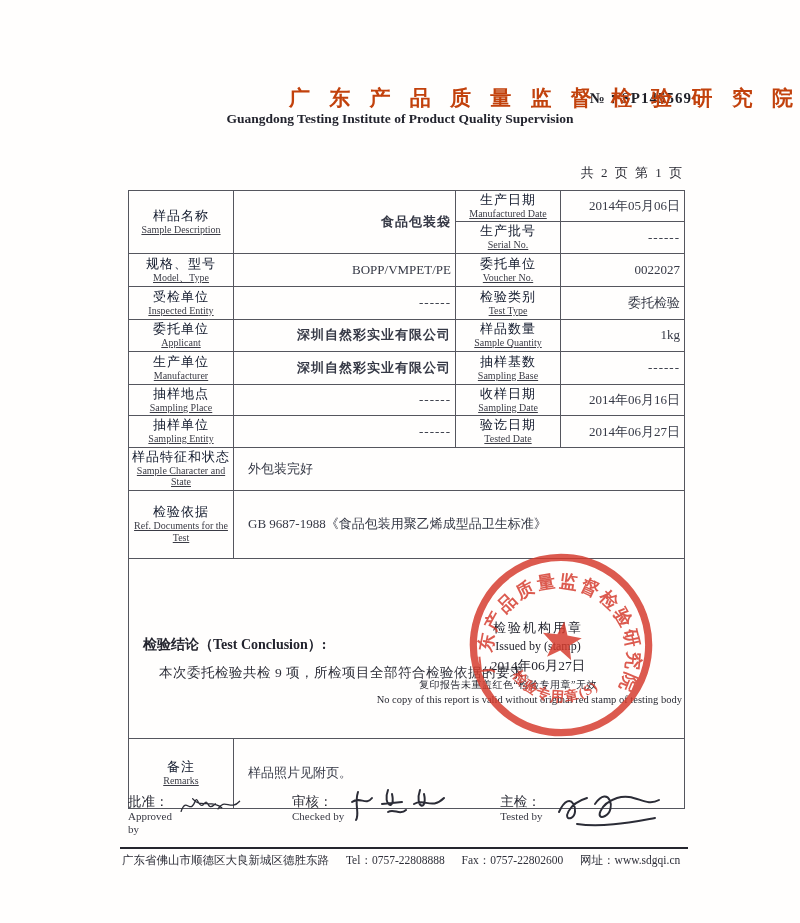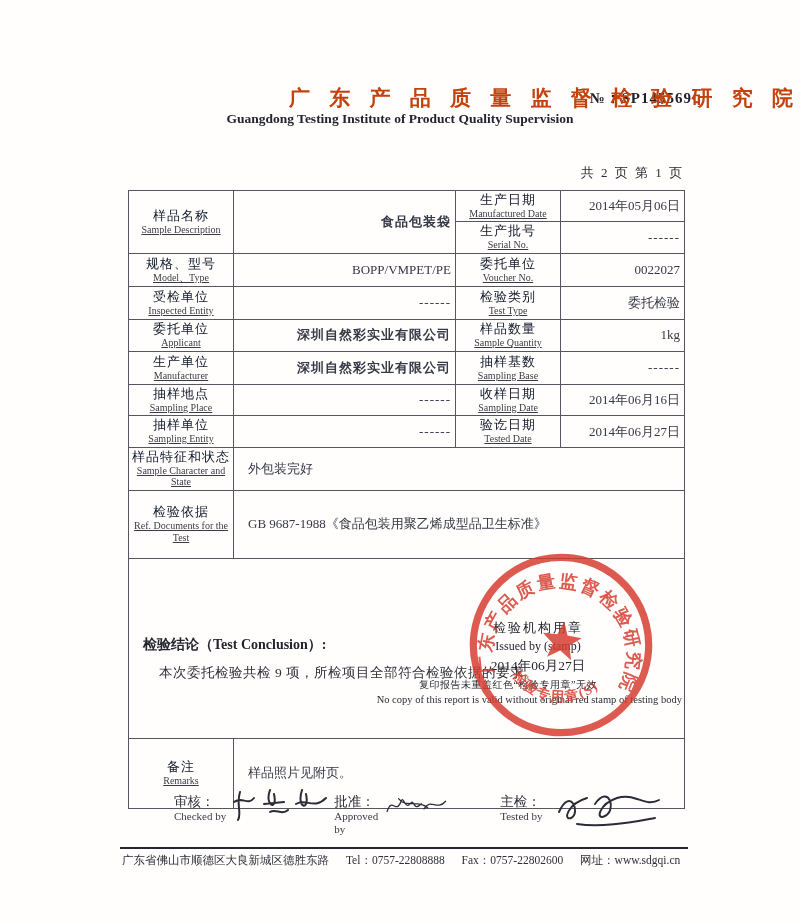--- a/index.html
+++ b/index.html
@@ -211,36 +211,36 @@
     <text font-size="17.5" font-weight="bold" fill="#d53a2c" letter-spacing="2.5" font-family="Liberation Serif, DejaVu Serif, serif">
       <textPath href="#sealTopArc" startOffset="50%" text-anchor="middle">广东产品质量监督检验研究院</textPath>
     </text>
     <text font-size="13.5" font-weight="bold" fill="#d53a2c" letter-spacing="1.5" font-family="Liberation Serif, DejaVu Serif, serif">
       <textPath href="#sealBottomArc" startOffset="50%" text-anchor="middle">检验专用章(S)</textPath>
     </text>
     <polygon fill="#d53a2c" points="95,72 100,85.1 114,85.8 103.1,94.6 106.8,108.2 95,100.5 83.2,108.2 86.9,94.6 76,85.8 90,85.1"></polygon>
   </svg>
 
   <div class="signatures">
+    <div class="sig-group sg1">
+      <div class="sig-label">
+        <span class="cn">批准：</span>
+        <span class="en">Approved by</span>
+      </div>
+      <svg class="sig-svg" width="110" height="46" viewBox="0 0 110 46">
+        <path d="M8,30 C16,6 22,36 30,14 C34,4 36,28 44,18 C52,8 48,32 62,18 M26,10 C38,26 54,10 72,24 M66,26 C76,8 86,30 100,14" fill="none" stroke="#2b2c36" stroke-width="2" stroke-linecap="round"></path>
+      </svg>
+    </div>
     <div class="sig-group sg2">
       <div class="sig-label">
         <span class="cn">审核：</span>
         <span class="en">Checked by</span>
       </div>
       <svg class="sig-svg" width="104" height="46" viewBox="0 0 104 46">
         <path d="M10,8 C6,20 12,30 8,36 M4,18 C12,12 18,22 24,14 M40,6 C34,22 48,28 44,10 M34,20 L54,18 M40,28 C46,24 52,32 58,26 M72,6 C66,24 80,28 76,10 M66,20 C76,14 84,26 96,14" fill="none" stroke="#2b2c36" stroke-width="2" stroke-linecap="round"></path>
-      </svg>
-    </div>
-    <div class="sig-group sg1">
-      <div class="sig-label">
-        <span class="cn">批准：</span>
-        <span class="en">Approved by</span>
-      </div>
-      <svg class="sig-svg" width="110" height="46" viewBox="0 0 110 46">
-        <path d="M8,30 C16,6 22,36 30,14 C34,4 36,28 44,18 C52,8 48,32 62,18 M26,10 C38,26 54,10 72,24 M66,26 C76,8 86,30 100,14" fill="none" stroke="#2b2c36" stroke-width="2" stroke-linecap="round"></path>
       </svg>
     </div>
     <div class="sig-group sg3">
       <div class="sig-label">
         <span class="cn">主检：</span>
         <span class="en">Tested by</span>
       </div>
       <svg class="sig-svg" width="120" height="48" viewBox="0 0 120 48">
         <path d="M12,28 C24,2 34,30 24,34 C16,37 20,20 40,14 M48,20 C62,0 70,26 58,32 C48,37 52,20 70,14 C88,8 98,24 112,16 M30,40 C55,44 85,38 108,34" fill="none" stroke="#2b2c36" stroke-width="2" stroke-linecap="round"></path>
       </svg>

